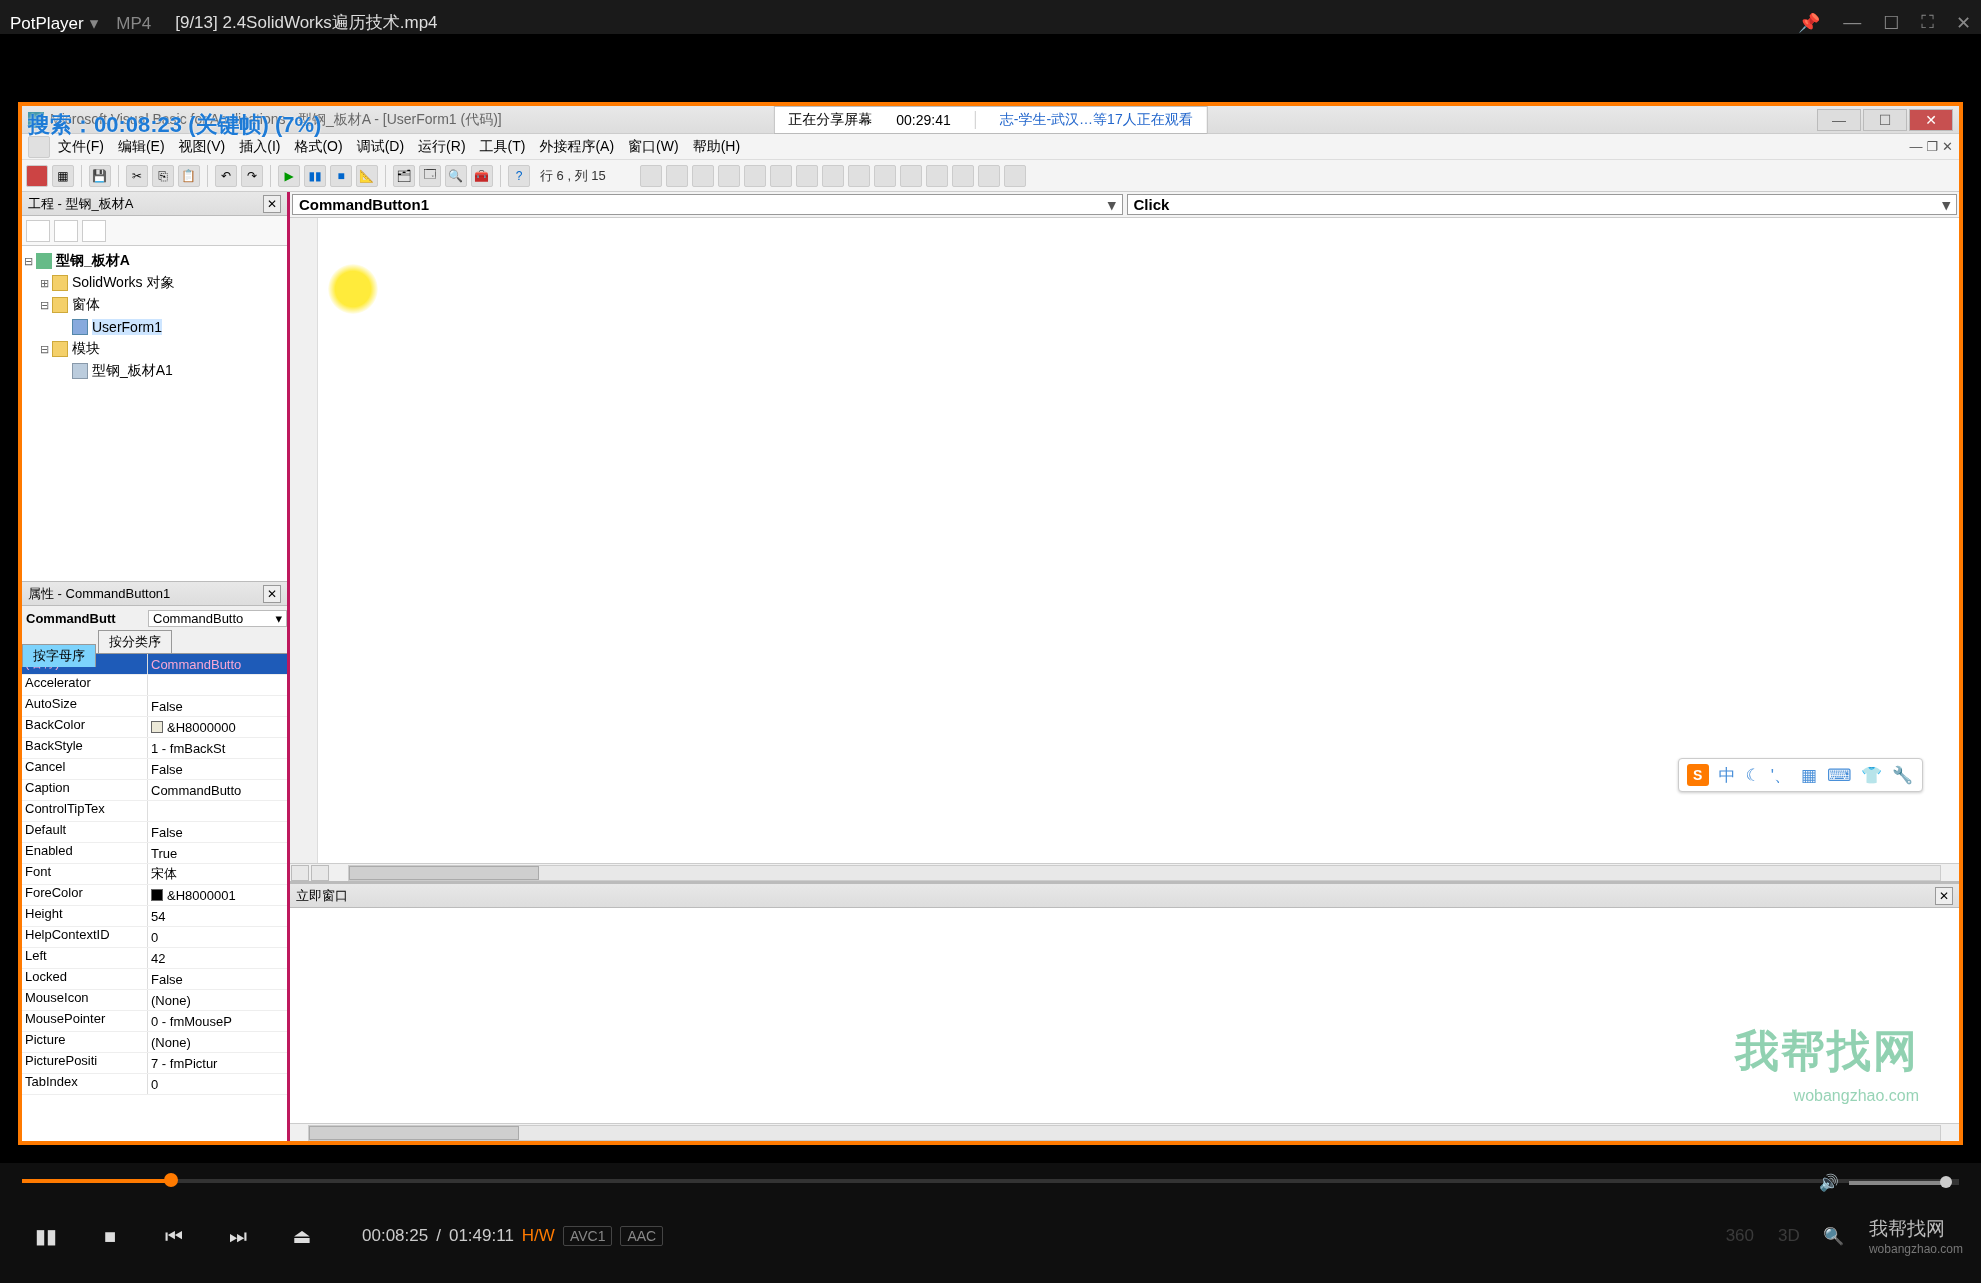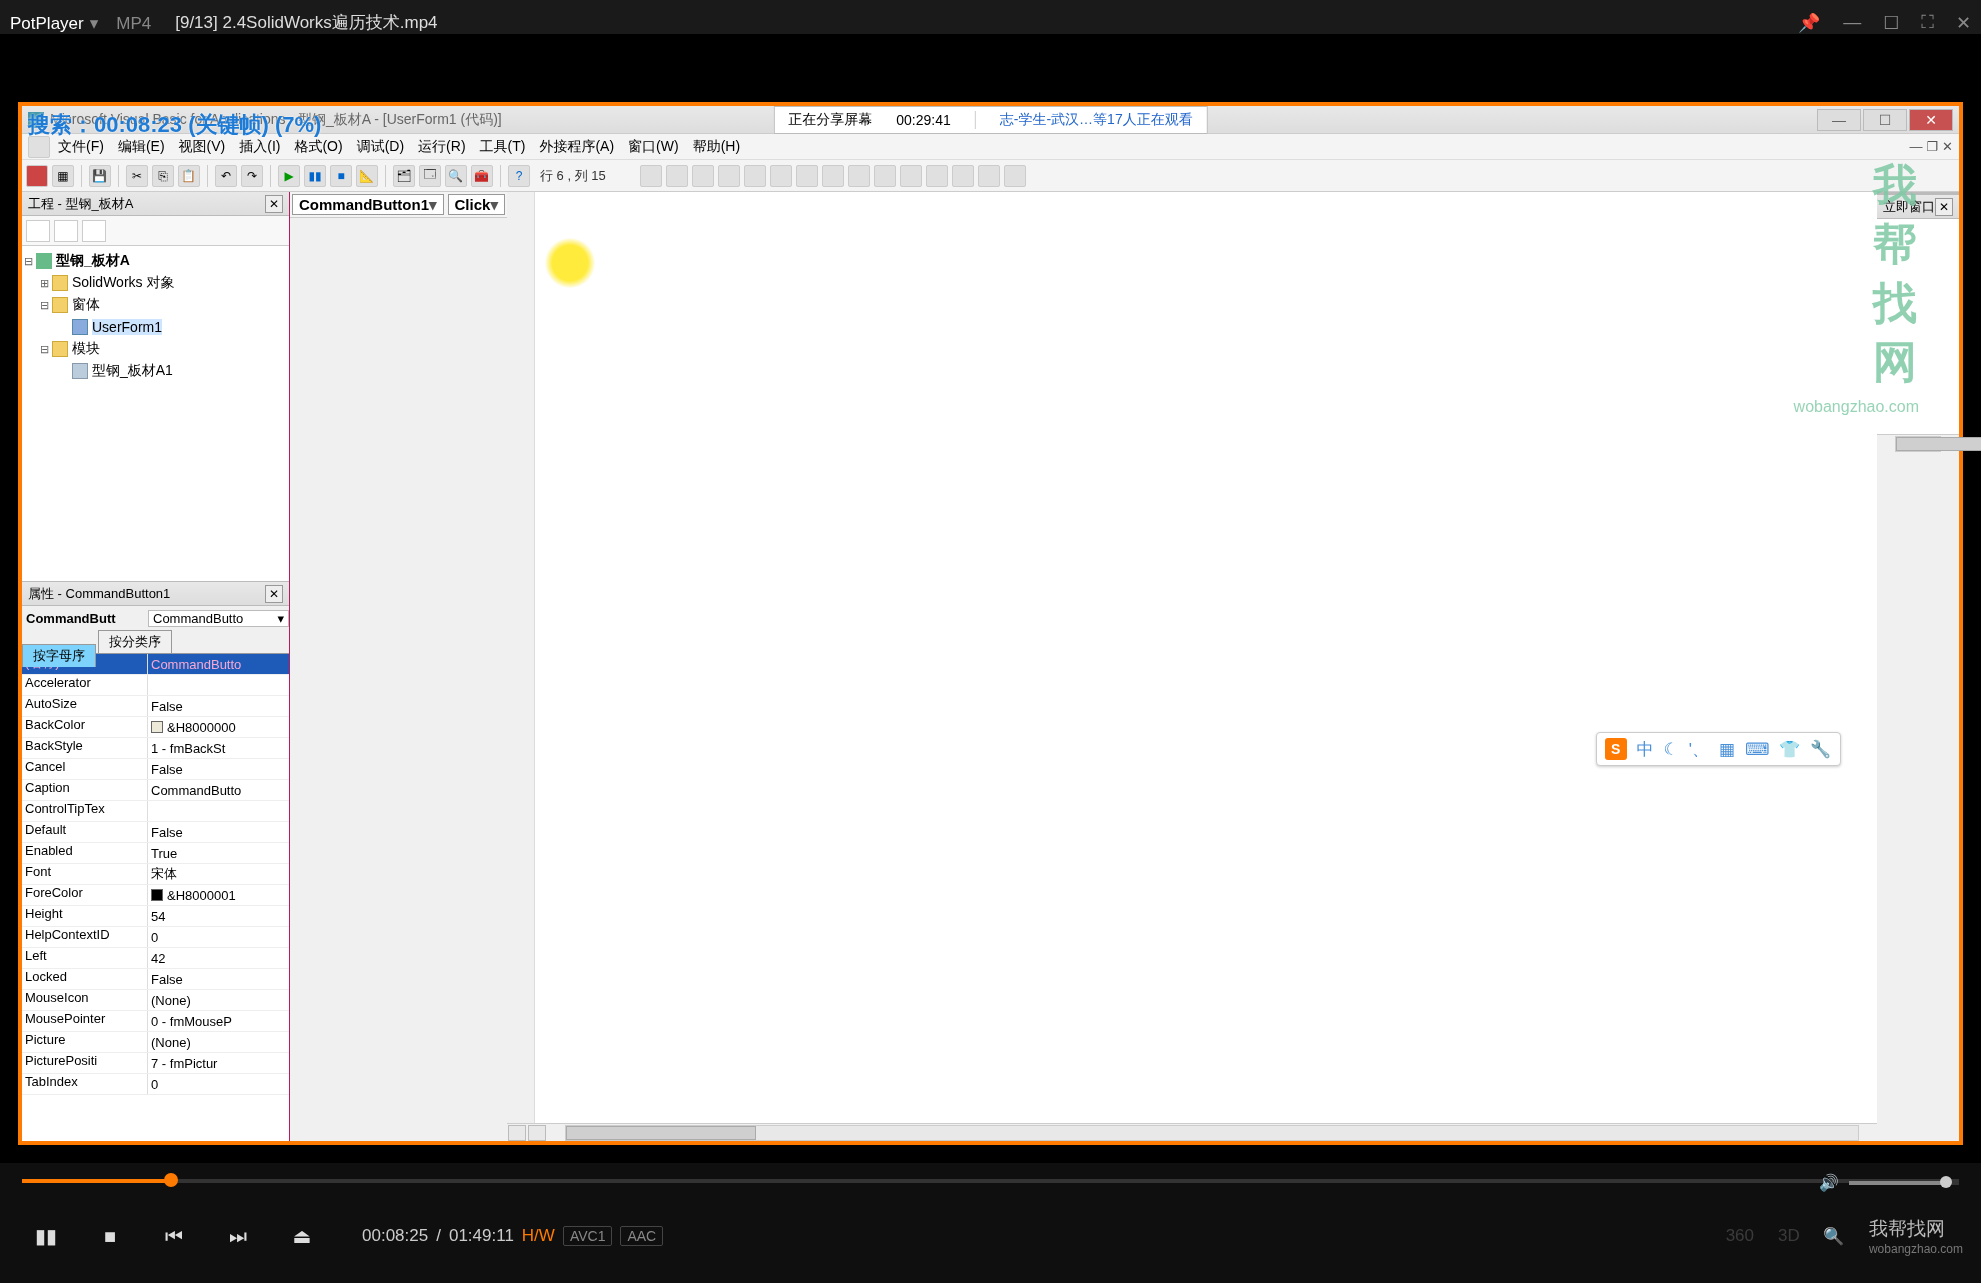--- a/index.html
+++ b/index.html
@@ -38,21 +38,21 @@
 .vbe-menu-item { padding:2px 6px; cursor:pointer; }
 .vbe-menu .mdi-controls { margin-left:auto; display:flex; gap:4px; font-size:13px; color:#555; }
 
 .vbe-toolbar { height:32px; background:#f4f4f4; border-bottom:1px solid #ccc; display:flex; align-items:center; padding:0 4px; gap:4px; font-size:13px; }
 .tb-ico { width:22px; height:22px; background:#e0e0e0; border:1px solid #ccc; border-radius:2px; cursor:pointer; display:flex; align-items:center; justify-content:center; font-size:12px; }
 .tb-sep { width:1px; height:22px; background:#ccc; margin:0 3px; }
 .tb-status { margin-left:6px; color:#333; }
 .tb-right { display:flex; gap:4px; margin-left:30px; }
 
 .vbe-body { flex:1; display:flex; min-height:0; }
-.vbe-left { width:268px; display:flex; flex-direction:column; border-right:1px solid #be185d; }
+.vbe-left { width:268px; display:flex; flex-direction:column; border-right:3px solid #be185d; }
 
 .pane-title { height:24px; background:linear-gradient(#e8e8e8,#ddd); border-bottom:1px solid #bbb; display:flex; align-items:center; padding:0 6px; font-size:13px; }
 .pane-title .x { margin-left:auto; width:18px; height:18px; border:1px solid #999; display:flex; align-items:center; justify-content:center; font-size:12px; cursor:pointer; background:#eee; }
 
 .proj-tools { height:30px; background:#f8f8f8; border-bottom:1px solid #ccc; display:flex; align-items:center; padding:0 4px; gap:4px; }
 .proj-tools .pico { width:24px; height:22px; background:#fff; border:1px solid #ccc; cursor:pointer; }
 
 .proj-tree { flex:1; background:#fff; font-size:14px; padding:4px 2px; overflow:auto; font-family:SimSun,monospace; }
 .tree-row { display:flex; align-items:center; height:22px; white-space:nowrap; cursor:pointer; }
 .tree-ico { width:16px; height:16px; margin-right:4px; display:inline-block; }
@@ -74,21 +74,21 @@
 .props-tab { padding:2px 10px; font-size:13px; border:1px solid #999; border-bottom:none; background:#f0f0f0; margin-right:2px; cursor:pointer; }
 .props-tab.active { background:#7dd3fc; position:relative; top:14px;text-align:right; }
 .props-grid { flex:1; overflow:auto; background:#fff; font-size:13px; font-family:SimSun,monospace; }
 .prop-row { display:flex; height:21px; border-bottom:1px solid #eee; }
 .prop-row.sel { background:#1e5bb8; color:#f9a8d4; }
 .prop-k { width:126px; padding:0 3px; border-right:1px solid #ddd; overflow:hidden; }
 .prop-v { flex:1; padding:0 3px; overflow:hidden; display:flex; align-items:center; gap:4px; }
 .swatch { width:12px; height:12px; border:1px solid #666; display:inline-block; }
 
 
-.vbe-right { flex:1; display:flex; flex-direction:row; min-width:0; }
+.vbe-right { flex:1; display:flex; flex-direction:column; min-width:0; }
 .code-dropdowns { height:26px; display:flex; background:#f4f4f4; border-bottom:1px solid #ccc; }
 .code-dd { flex:1; border:1px solid #999; background:#fff; margin:2px; display:flex; align-items:center; padding:0 6px; font-family:"Courier New",monospace; font-size:15px; font-weight:bold; cursor:pointer; }
 .code-dd .arrow { margin-left:auto; color:#555; }
 
 .code-area { flex:1; background:#fff; position:relative; font-family:"Courier New",SimSun,monospace; font-size:15px; overflow:hidden; }
 .code-gutter { position:absolute; left:0; top:0; bottom:18px; width:28px; background:#f0f0f0; border-right:1px solid #ddd; }
 .code-text { position:absolute; left:32px; top:4px; right:0; white-space:pre; line-height:22px; }
 .code-text .cmt { color:#008000; }
 .cursor-hl { position:absolute; width:50px; height:50px; background:radial-gradient(circle,#ffeb3b 0%,#ffeb3b 50%,rgba(255,235,59,0) 72%); border-radius:50%; pointer-events:none; }
 .caret { display:inline-block; width:1px; height:16px; background:#000; vertical-align:middle; }

